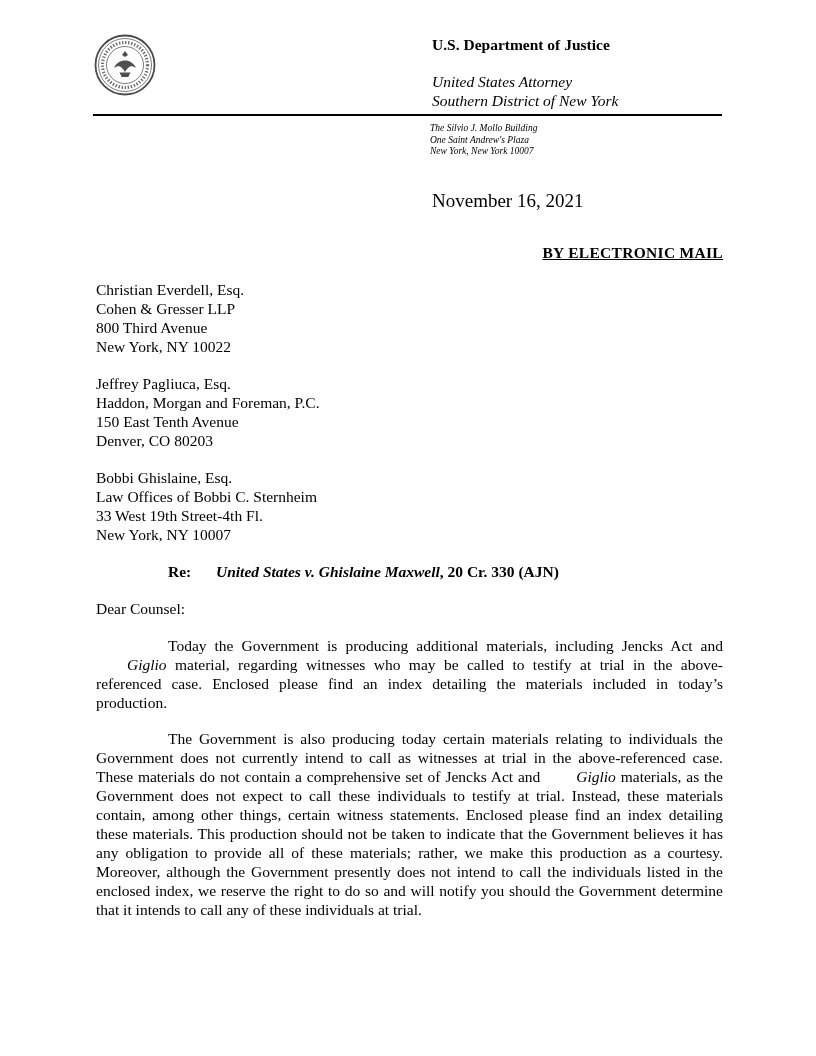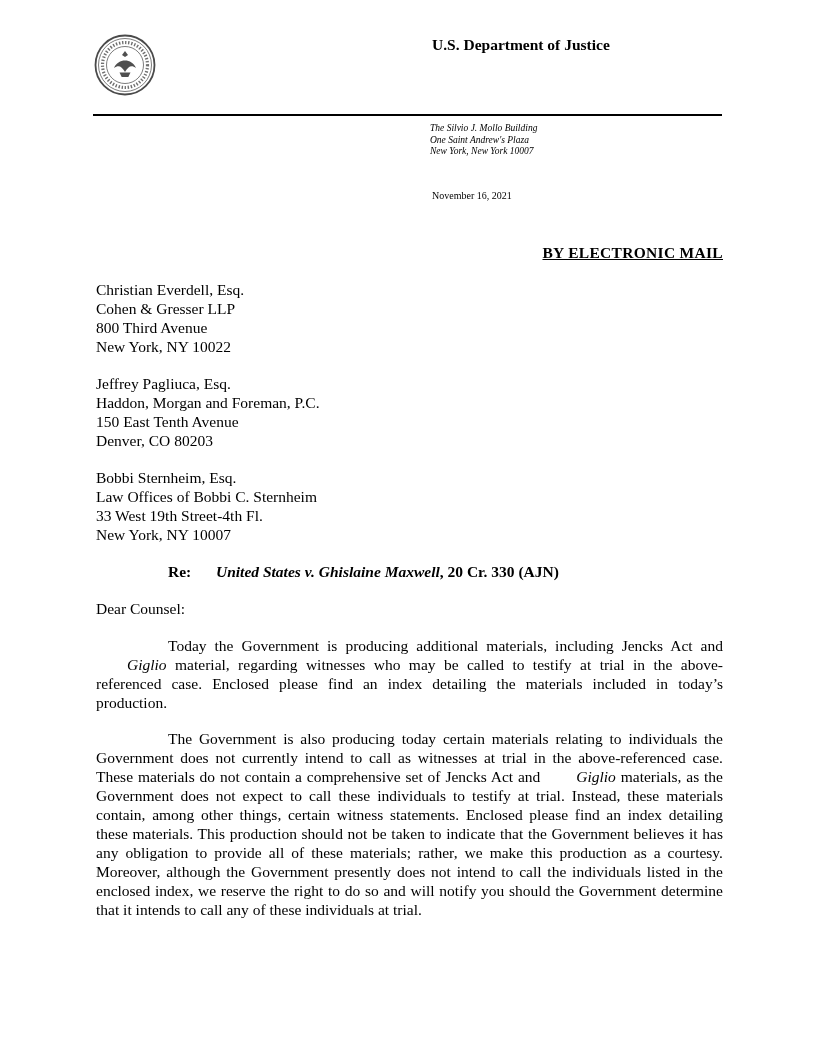--- a/index.html
+++ b/index.html
@@ -27,21 +27,21 @@
   .lh-rule {
     position: absolute; left: 93px; top: 114px;
     width: 629px; height: 2px; background: #000000;
   }
   .addr {
     position: absolute; left: 430px; top: 123px;
     font-size: 9.5px; font-style: italic; line-height: 11.5px;
   }
   .date {
     position: absolute; left: 432px; top: 190px;
-    font-size: 10px;
+    font-size: 19px;
   }
   
   .body {
     position: absolute; left: 96px; top: 243px; width: 627px;
     font-size: 15.5px; line-height: 19px;
   }
   .delivery {
     font-weight: bold; text-decoration: underline;
     margin: 0 0 18px 0; letter-spacing: 0.3px; text-align: right;
   }
@@ -69,20 +69,24 @@
       <circle cx="32" cy="32" r="18.5" fill="none" stroke="#5a5a5a" stroke-width="0.8"></circle>
       <circle cx="32" cy="32" r="22.5" fill="none" stroke="#6f6f6f" stroke-width="3.2" stroke-dasharray="1.4 1.7"></circle>
       <path d="M21 35 C25 25, 39 25, 43 35 C38.5 31.5 35.5 33 32 39 C28.5 33 25.5 31.5 21 35 Z" fill="#4f4f4f"></path>
       <path d="M26.5 39.5 h11 l-2.2 4.5 h-6.6 Z" fill="#4f4f4f"></path>
       <path d="M29 22 l3 -4 3 4 -3 2 Z" fill="#4f4f4f"></path>
     </svg>
   </div>
 
   <div class="agency">U.S. Department of Justice</div>
 
+  <div class="office">
+    <div>United States Attorney</div>
+    <div>Southern District of New York</div>
+  </div>
 
   <div class="lh-rule"></div>
 
   <div class="addr">
     <div>The Silvio J. Mollo Building</div>
     <div>One Saint Andrew's Plaza</div>
     <div>New York, New York 10007</div>
   </div>
 
   <div class="date">November 16, 2021</div>
@@ -98,21 +102,21 @@
           <div>800 Third Avenue</div>
           <div>New York, NY 10022</div>
         </div>
         <div class="recipient-block">
           <div>Jeffrey Pagliuca, Esq.</div>
           <div>Haddon, Morgan and Foreman, P.C.</div>
           <div>150 East Tenth Avenue</div>
           <div>Denver, CO 80203</div>
         </div>
         <div class="recipient-block">
-          <div>Bobbi Sternheim, Esq.</div>
+          <div>Bobbi Ghislaine, Esq.</div>
           <div>Law Offices of Bobbi C. Sternheim</div>
           <div>33 West 19th Street-4th Fl.</div>
           <div>New York, NY 10007</div>
         </div>
       </div>
 
     <div class="re-line">
       <span class="re-label">Re:</span><span class="re-case-name">United States v. Ghislaine Maxwell</span><span>, 20 Cr. 330 (AJN)</span>
     </div>
 

